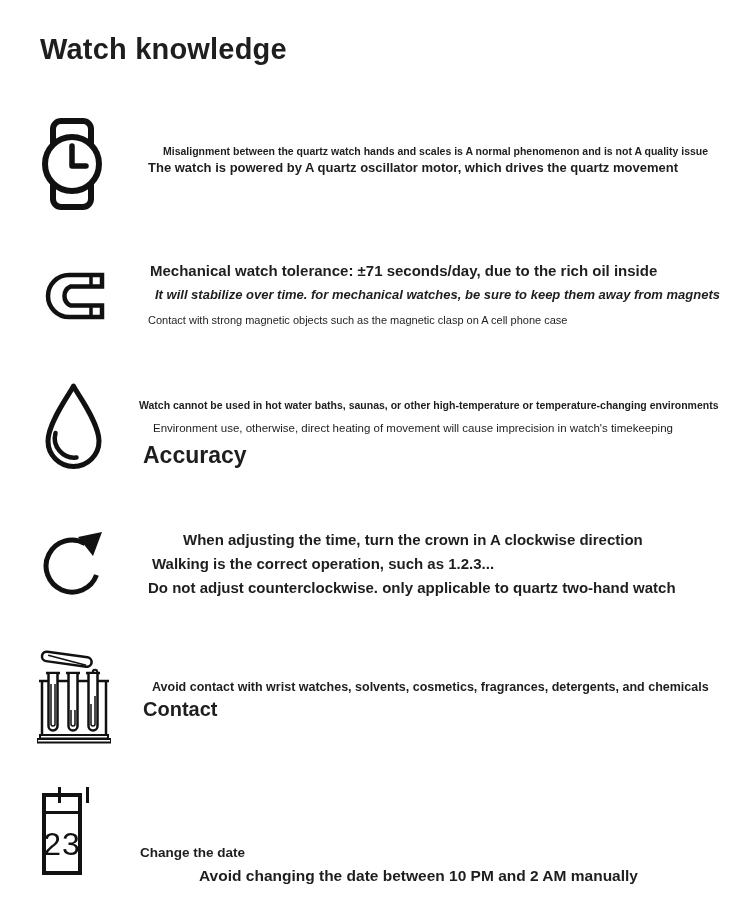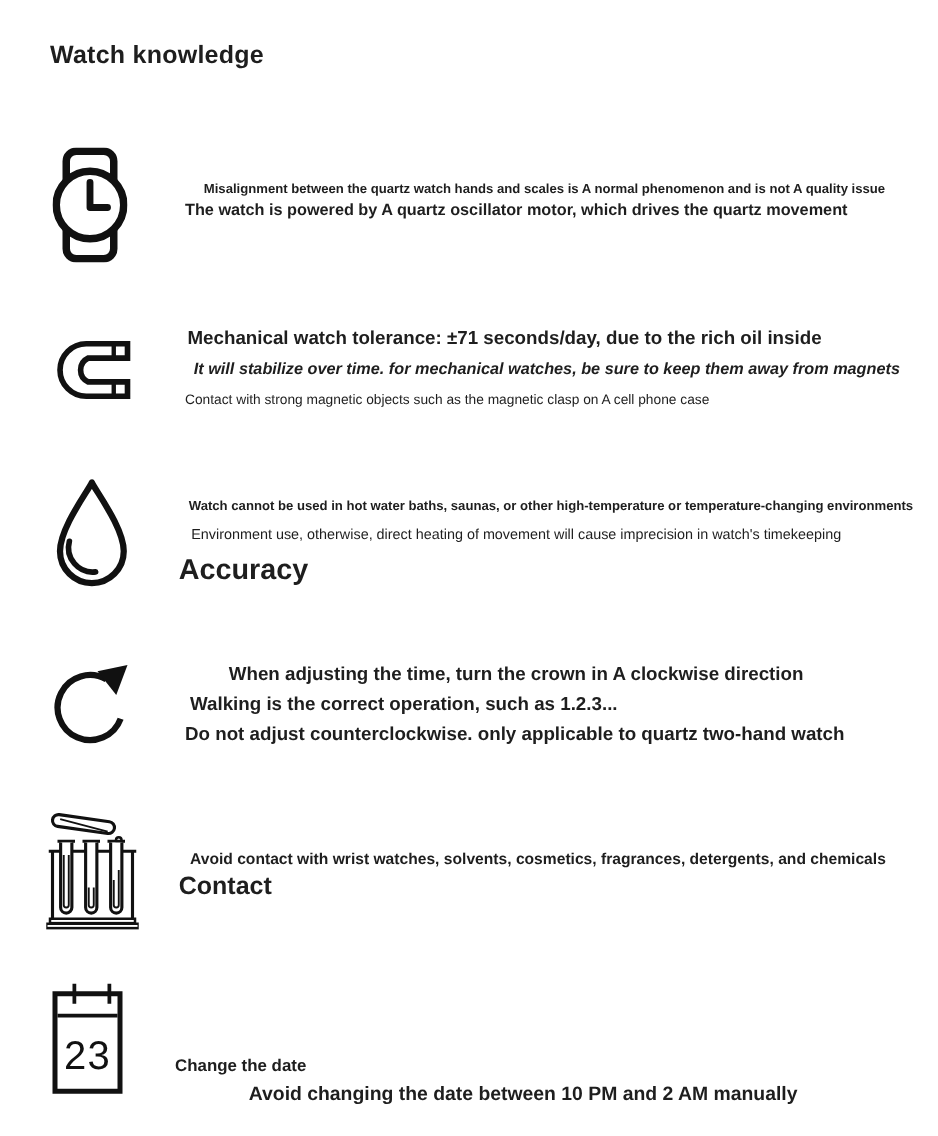--- a/index.html
+++ b/index.html
@@ -7,33 +7,33 @@
   .page {
     position:relative;
     width:750px; height:909px;
     background:#ffffff;
     overflow:hidden;
     font-family:"Liberation Sans", sans-serif;
     color:#1e1e1e;
   }
   .title {
     position:absolute; left:40px; top:33px;
-    font-size:20px; font-weight:700; letter-spacing:.2px;
+    font-size:29px; font-weight:700; letter-spacing:.2px;
     white-space:nowrap;
   }
   .icon { position:absolute; }
   .ln {
     position:absolute; white-space:nowrap;
     font-weight:700; line-height:1.25; color:#1e1e1e;
   }
   .w600 { font-weight:400; }
   
   .calendar {
     position:absolute; left:42px; top:793px;
-    width:56px; height:82px;
+    width:40px; height:82px;
     border:4px solid #111; background:#fff;
   }
   .cal-header {
     position:absolute; left:0; right:0; top:0; height:17px;
     border-bottom:3px solid #111;
   }
   .cal-pin {
     position:absolute; width:3px; height:16px; background:#111; top:-10px;
   }
   .cal-pin-left  { left:12px; }
@@ -77,21 +77,21 @@
     <div class="ln w600" style="left:148px; top:314px; font-size:11px;">Contact with strong magnetic objects such as the magnetic clasp on A cell phone case</div>
   </section>
 
   <section>
     <div class="icon" style="left:42px; top:382px;">
       <svg width="63" height="88" viewBox="0 0 63 88" aria-hidden="true">
         <path d="M31.5 4 C29 10 6 40 6 59 a25.5 25.5 0 0 0 51 0 C57 40 34 10 31.5 4 Z" fill="none" stroke="#111" stroke-width="5" stroke-linejoin="round"></path>
         <path d="M13.5 51 a19.5 19.5 0 0 0 21 24.5" fill="none" stroke="#111" stroke-width="4.5" stroke-linecap="round"></path>
       </svg>
     </div>
-    <div class="ln" style="left:151px; top:399px; font-size:10.5px;">Watch cannot be used in hot water baths, saunas, or other high-temperature or temperature-changing environments</div>
+    <div class="ln" style="left:139px; top:399px; font-size:10.5px;">Watch cannot be used in hot water baths, saunas, or other high-temperature or temperature-changing environments</div>
     <div class="ln w600" style="left:153px; top:421px; font-size:11.5px;">Environment use, otherwise, direct heating of movement will cause imprecision in watch's timekeeping</div>
     <div class="ln" style="left:143px; top:441px; font-size:23px;">Accuracy</div>
   </section>
 
   <section>
     <div class="icon" style="left:43px; top:528px;">
       <svg width="62" height="72" viewBox="0 0 62 72" aria-hidden="true">
         <path d="M53.5 47 A26 26 0 1 1 42 15.5" fill="none" stroke="#111" stroke-width="5"></path>
         <polygon points="59,4 35,9 50,28" fill="#111"></polygon>
       </svg>

